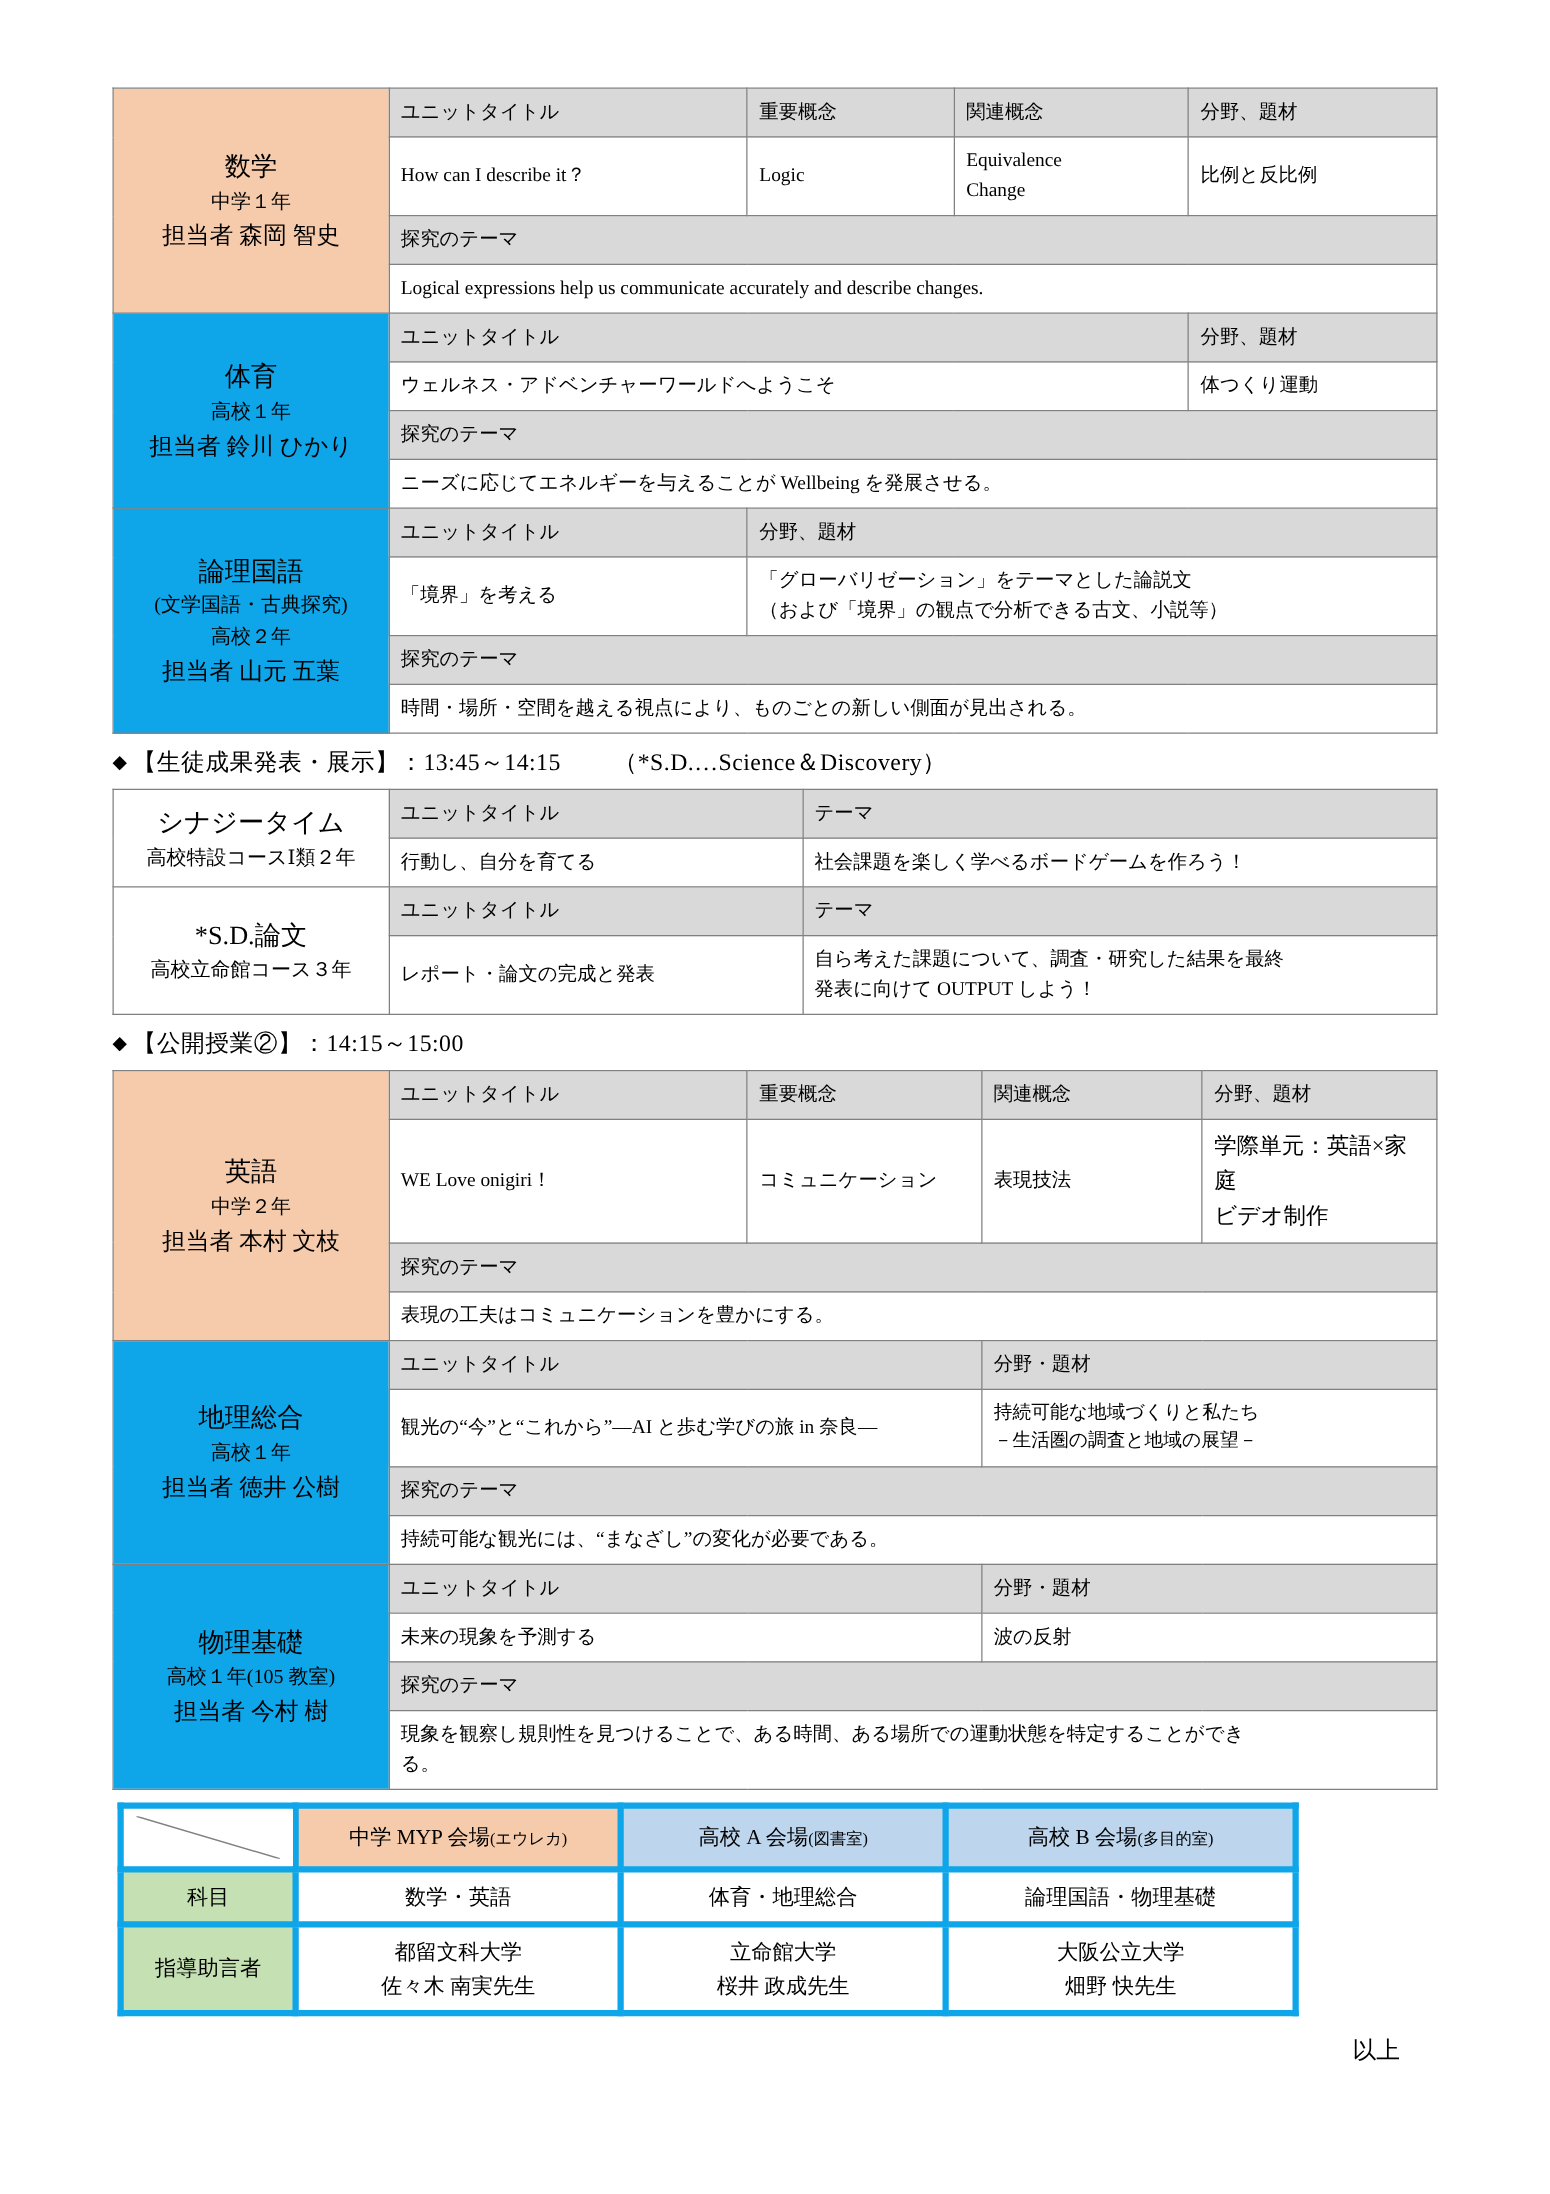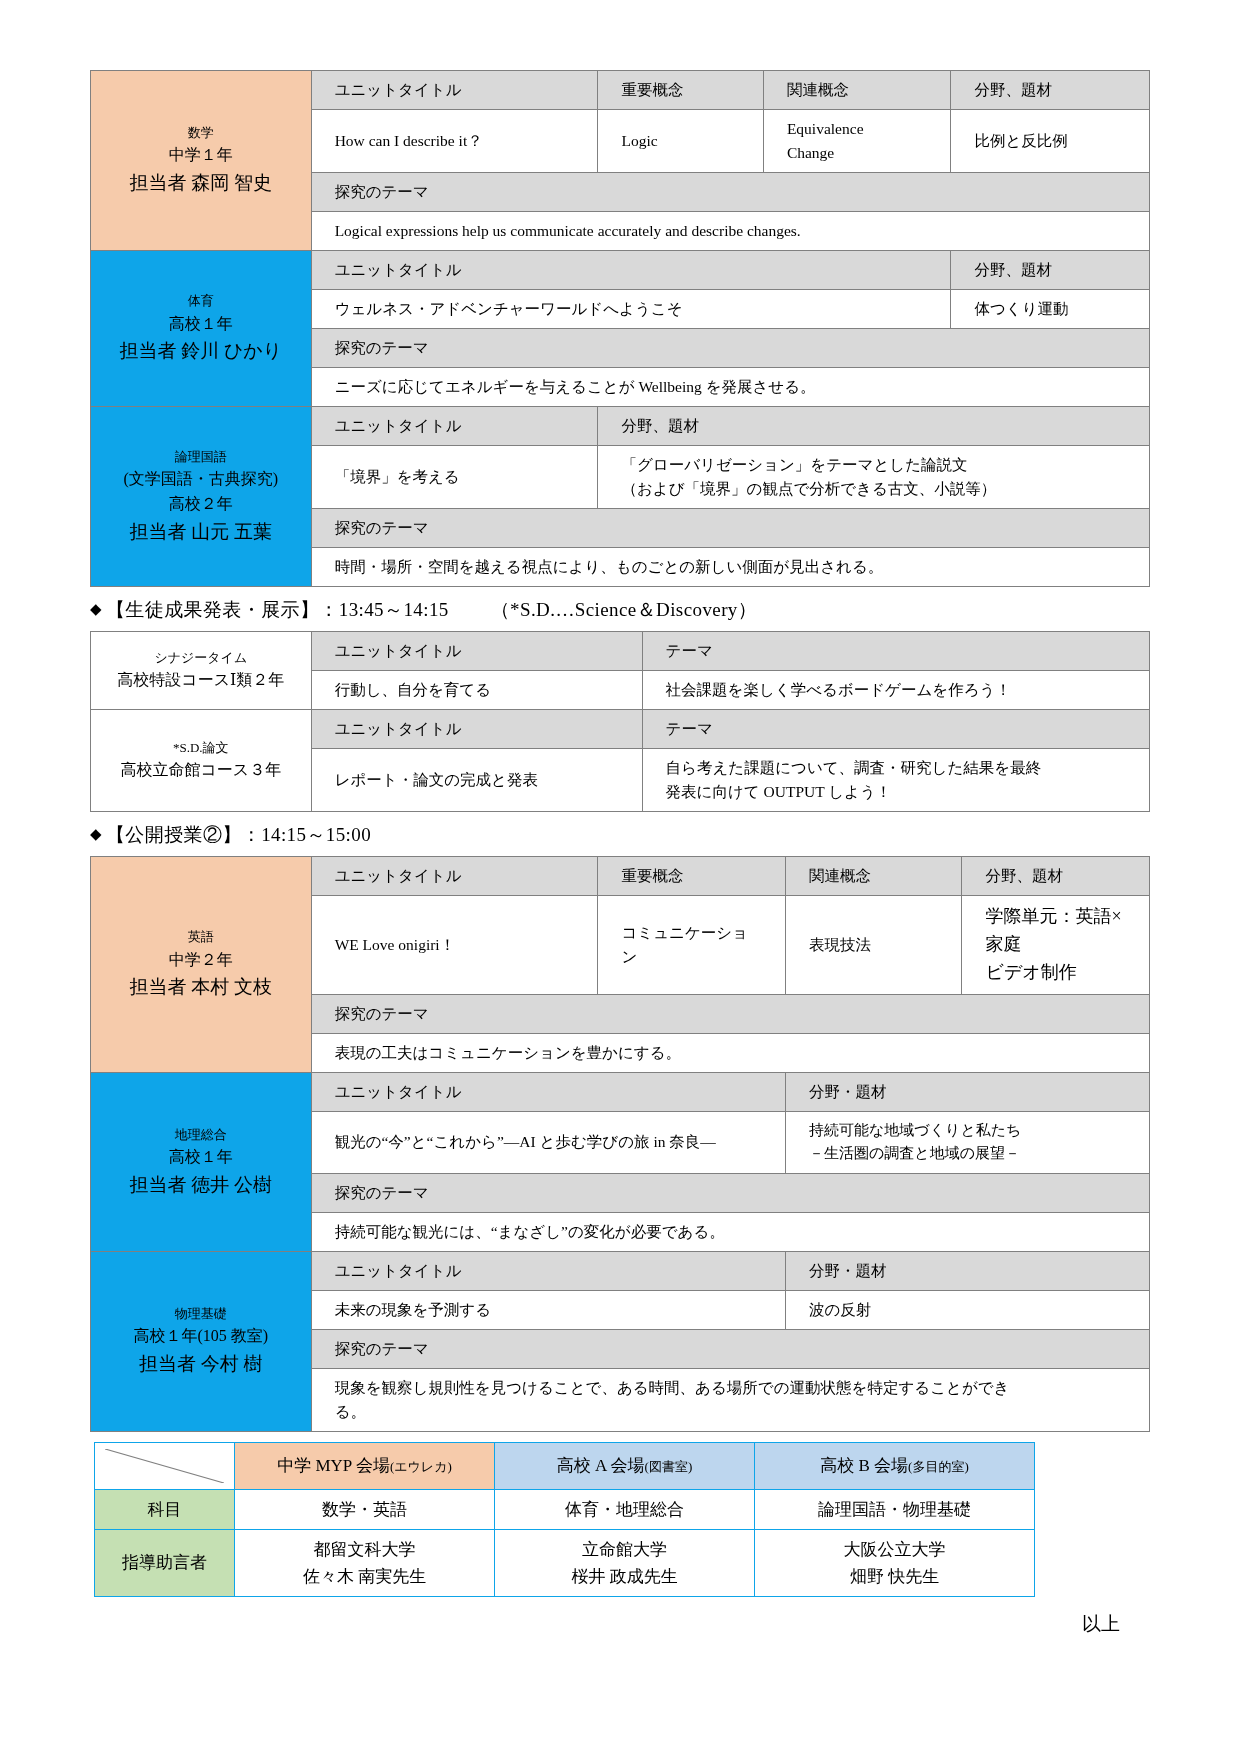--- a/index.html
+++ b/index.html
@@ -33,21 +33,21 @@
     margin-left: 42px;
   }
   table.sched {
     border-collapse: collapse;
     width: 100%;
     table-layout: fixed;
     margin-bottom: 10px;
   }
   table.sched td {
     border: 1px solid #808080;
-    padding: 7px 23px;
+    padding: 7px 9px;
     font-size: 15.5px;
     vertical-align: middle;
     line-height: 1.55;
     word-break: break-all;
   }
   td.hdr {
     background: #d9d9d9;
     padding-top: 4px;
     padding-bottom: 4px;
     font-size: 15px;
@@ -62,35 +62,35 @@
     background: #0ea5e9;
     text-align: center;
     line-height: 2.3;
     font-size: 17px;
   }
   td.subj-plain {
     text-align: center;
     line-height: 2.0;
     font-size: 16px;
   }
-  .subj-name { font-size: 13px; }
+  .subj-name { font-size: 21px; }
   .subj-sub { font-size: 16px; }
   .subj-teacher { font-size: 19px; }
   .small { font-size: 13px; }
   .cellline { display: block; }
 
   
   table.kenkyu {
     border-collapse: collapse;
     width: 88%;
     margin-left: 4px;
     table-layout: fixed;
   }
   table.kenkyu td {
-    border: 1px solid #0ea5e9;
+    border: 5px solid #0ea5e9;
     font-size: 17px;
     padding: 6px 10px;
     text-align: center;
     line-height: 1.6;
     font-family: Liberation Serif, serif;
   }
   td.k-corner {
     background: #ffffff;
     position: relative;
     padding: 0;

